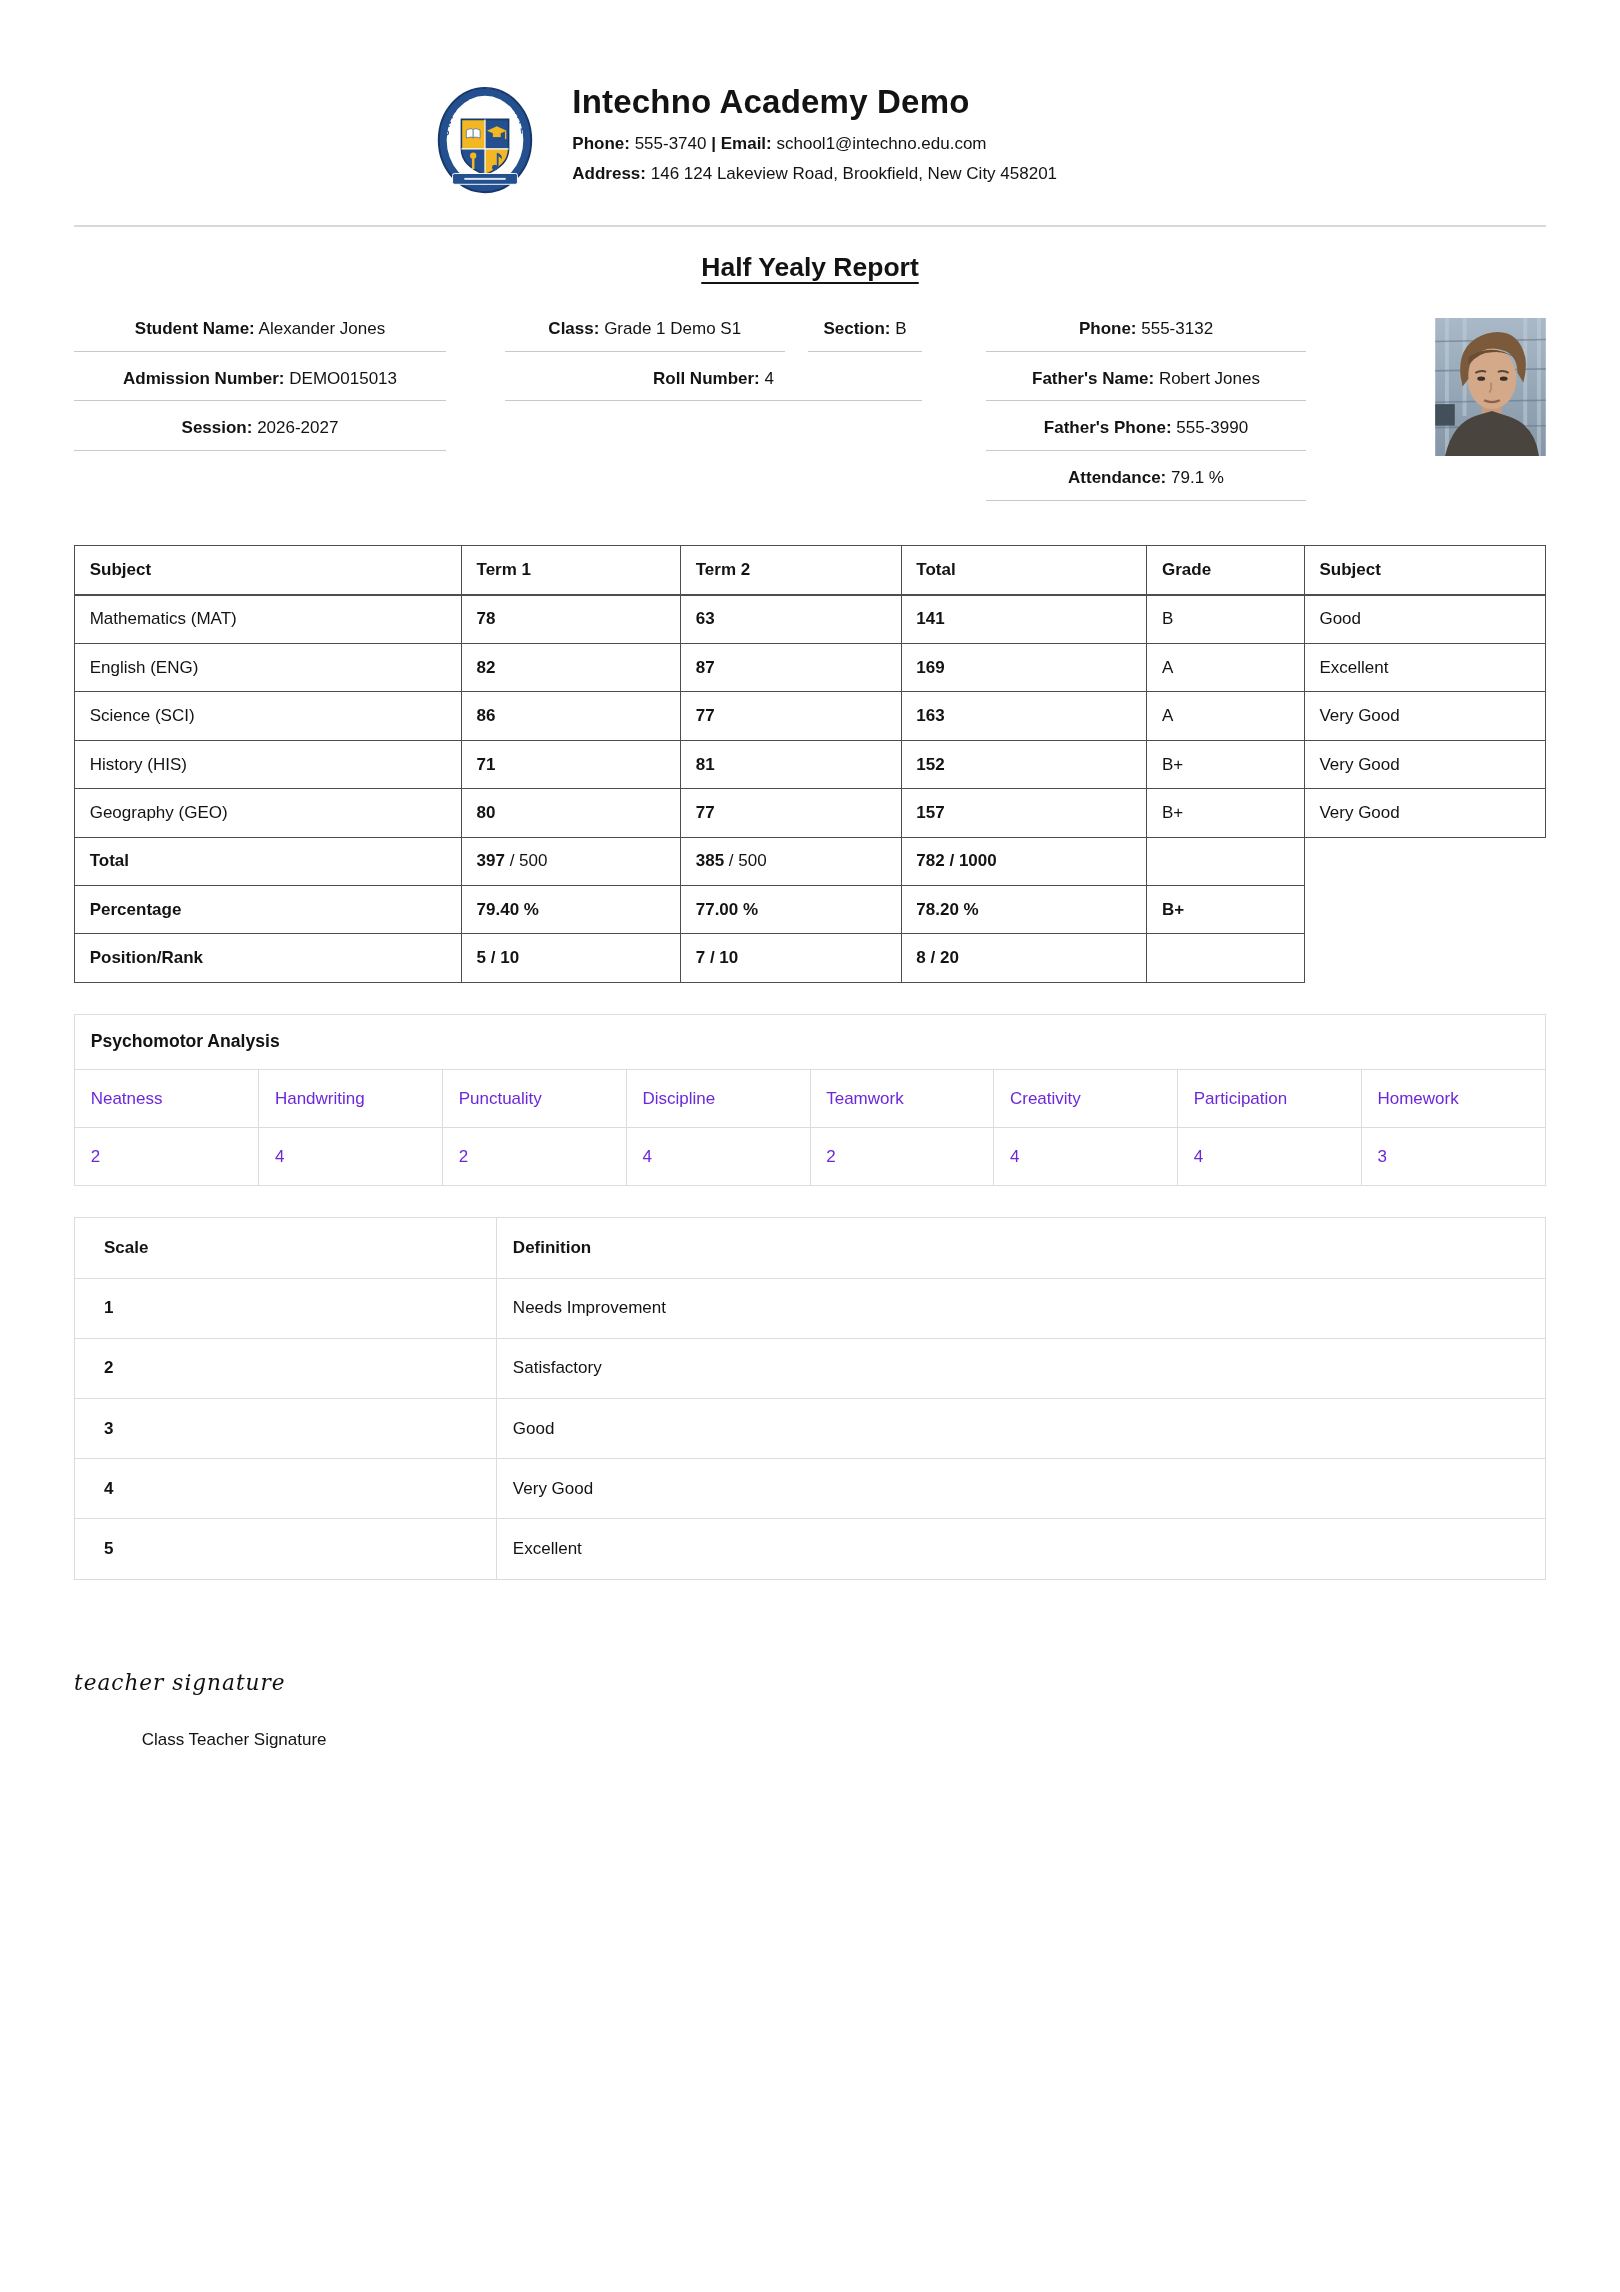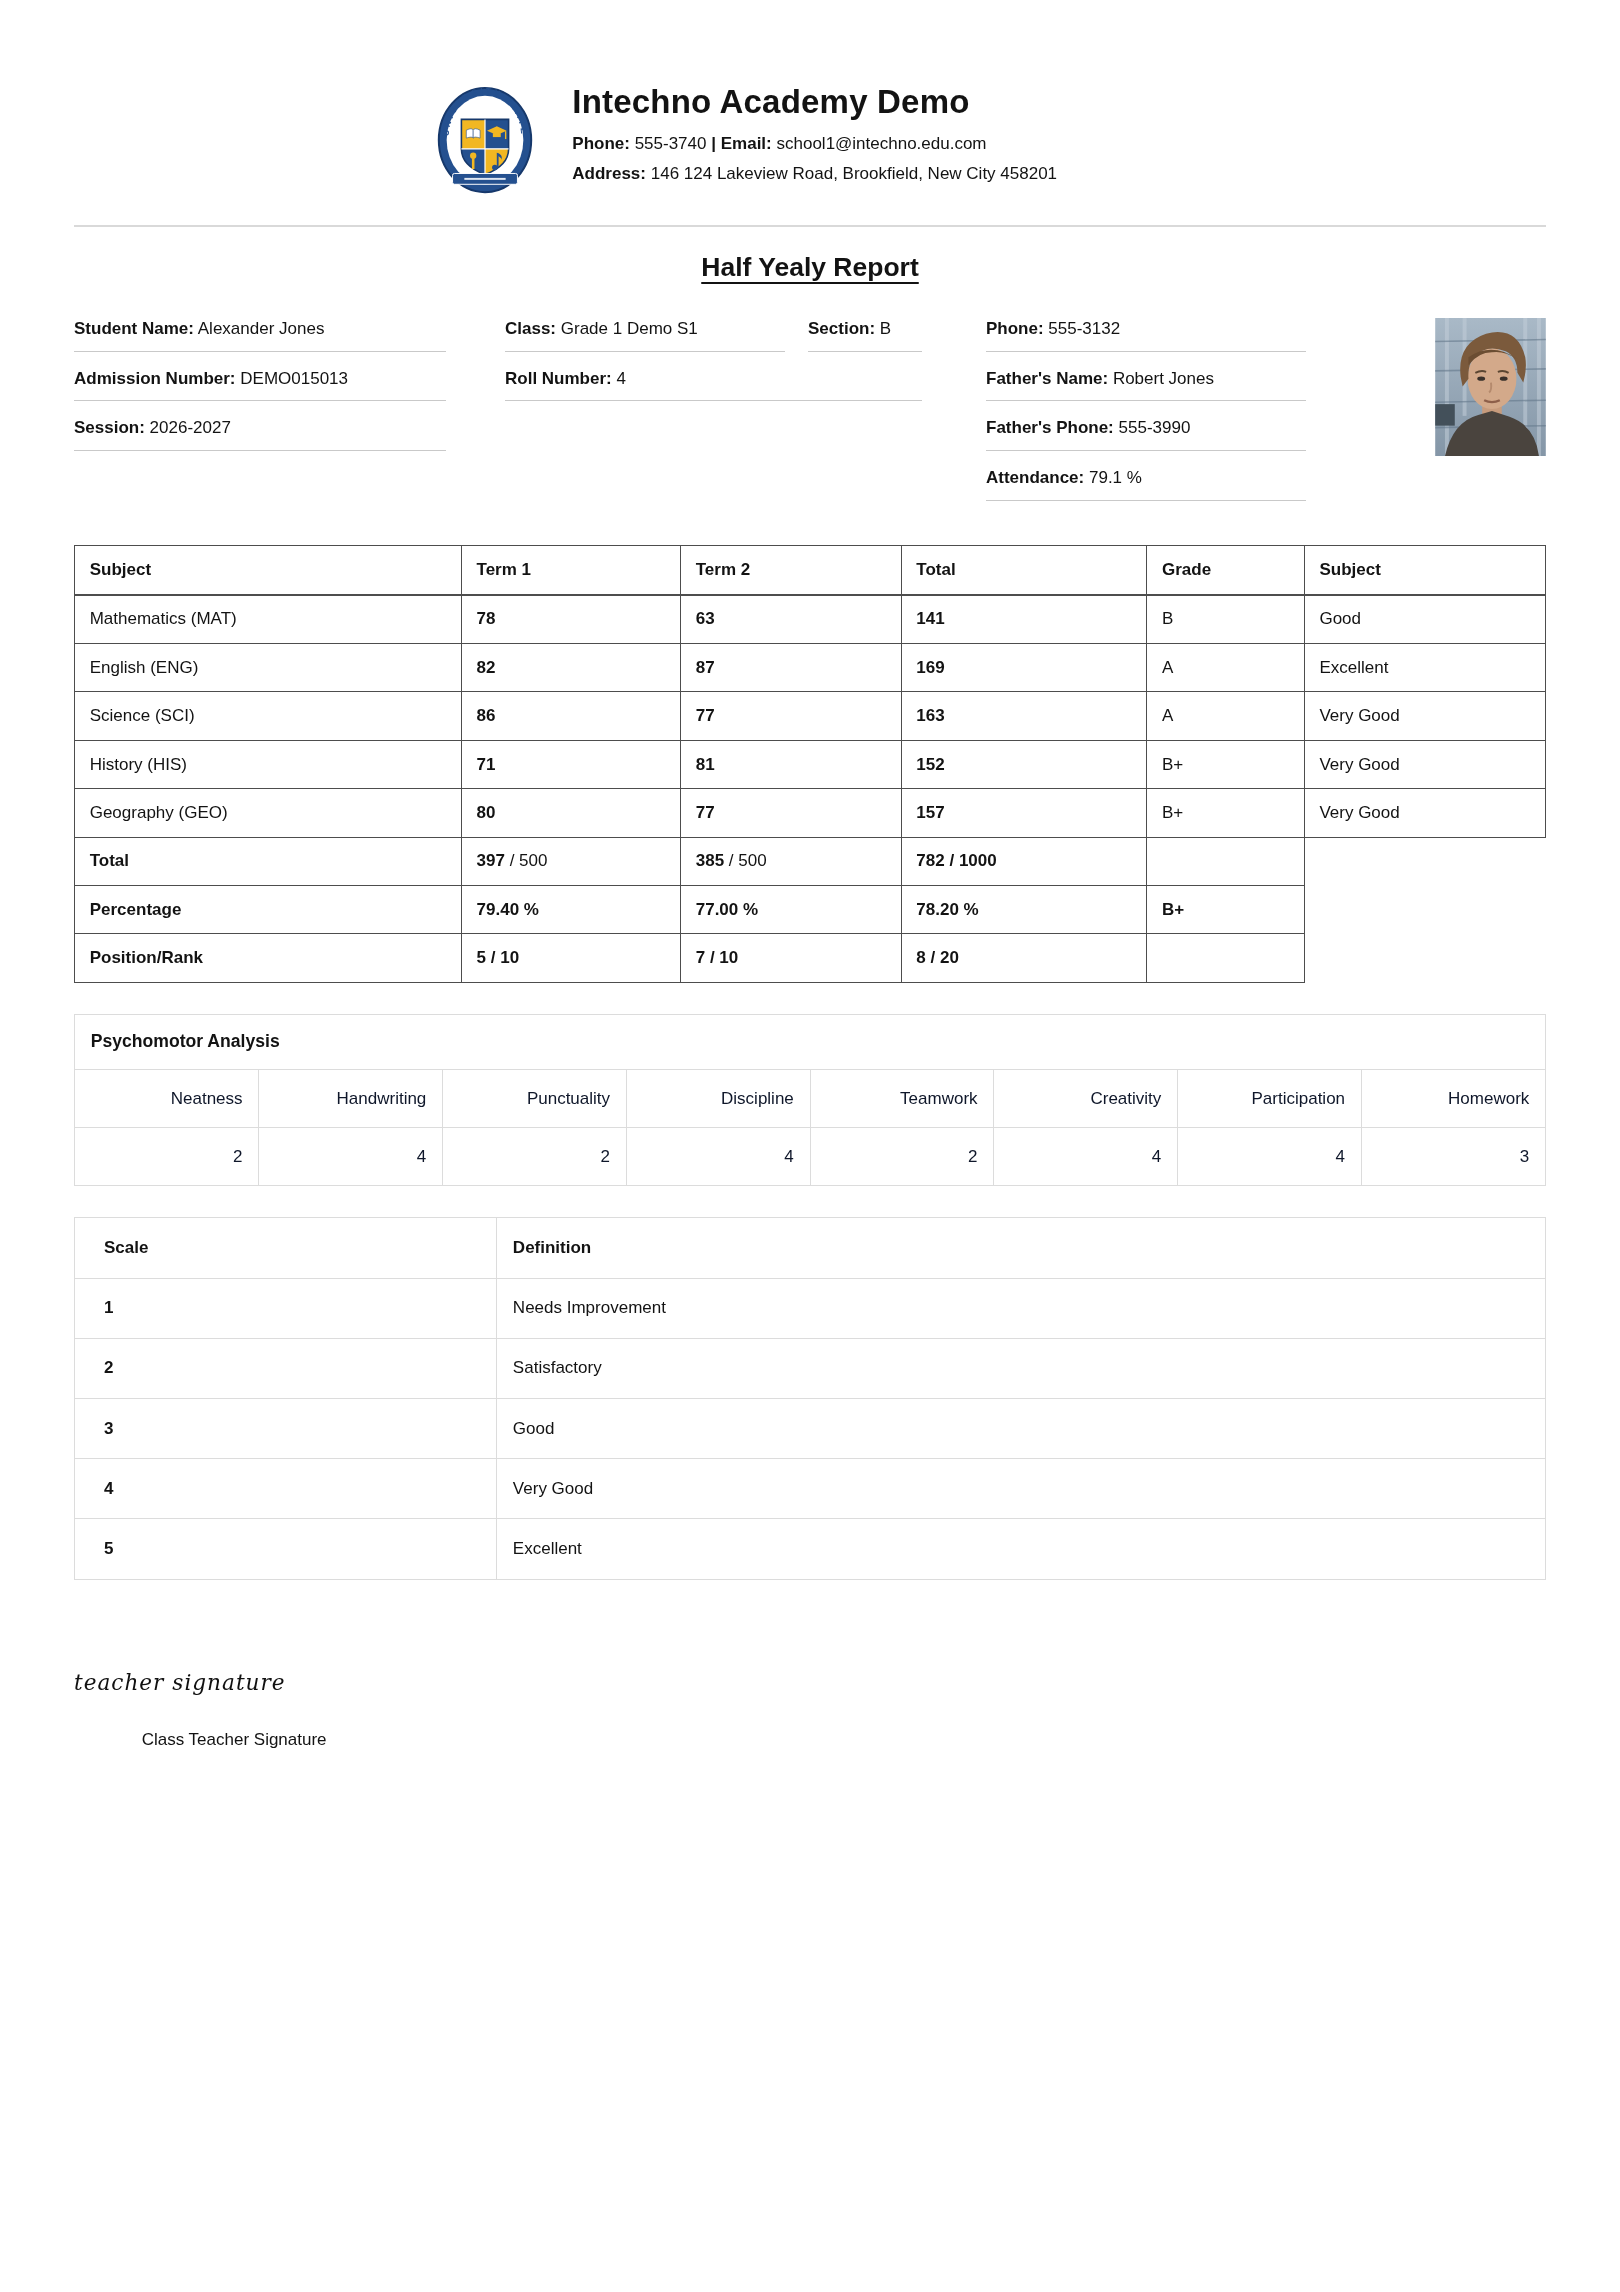--- a/index.html
+++ b/index.html
@@ -16,21 +16,21 @@
   .school-text h1{font-size:33px;font-weight:bold;margin:0 0 11.8px;letter-spacing:0.2px;}
   .school-text p{margin:6.9px 0 0;font-size:17px;line-height:1.35;}
   .school-text b{font-weight:bold;}
   .header-rule{border:none;border-top:2px solid #d9d9d9;margin:23.5px 0 0;}
   
   .report-title{
     text-align:center;font-size:26.5px;font-weight:bold;margin:25.5px 0 35px;
     text-decoration:underline;text-underline-offset:5.9px;text-decoration-thickness:2px;
   }
   
-  .student-info{display:flex;align-items:flex-start;margin-bottom:29px;}
+  .student-info{display:flex;align-items:flex-start;margin-bottom:29px;text-align:center;}
   .si-col1{width:372px;margin-right:59px;}
   .si-col2{width:417px;margin-right:64px;}
   .si-col3{width:320px;}
   .photo-wrap{margin-left:auto;width:111px;height:138px;flex:0 0 auto;}
   .field{
     font-size:17px;line-height:1.3;padding-bottom:10.8px;margin-bottom:15.7px;
     border-bottom:1px solid #c9c9c9;white-space:nowrap;overflow:hidden;
   }
   .field b{font-weight:bold;}
   .si-row{display:flex;gap:23.5px;}
@@ -43,21 +43,21 @@
   .marks td.num{font-weight:bold;}
   .marks td.lbl{font-weight:bold;}
   .marks .bold{font-weight:bold;text-align:right;}
   .marks .sub{font-weight:normal;}
   .marks td.phantom{border:none;background:#fff;}
   
   .psycho-box{border:1px solid #dcdcdc;margin-bottom:31px;}
   .psycho-title{font-weight:bold;font-size:17.6px;padding:16.7px 15.7px;border-bottom:1px solid #dcdcdc;}
   table.psycho{width:100%;border-collapse:collapse;table-layout:fixed;font-size:17px;}
   .psycho th,.psycho td{
-    font-weight:normal;text-align:right;padding:18.6px 15.7px;color:#0f172a;
+    font-weight:normal;text-align:left;padding:18.6px 15.7px;color:#6d28d9;
     border-right:1px solid #dcdcdc;
   }
   .psycho th:last-child,.psycho td:last-child{border-right:none;}
   .psycho td{border-top:1px solid #dcdcdc;}
   
   table.scale{width:100%;border-collapse:collapse;border:1px solid #dcdcdc;font-size:17px;}
   .scale th,.scale td{padding:19.6px 15.7px;text-align:left;}
   .scale th{font-weight:bold;}
   .scale .c1{width:28.7%;border-right:1px solid #dcdcdc;padding-left:29px;}
   .scale td.c1{font-weight:bold;}

